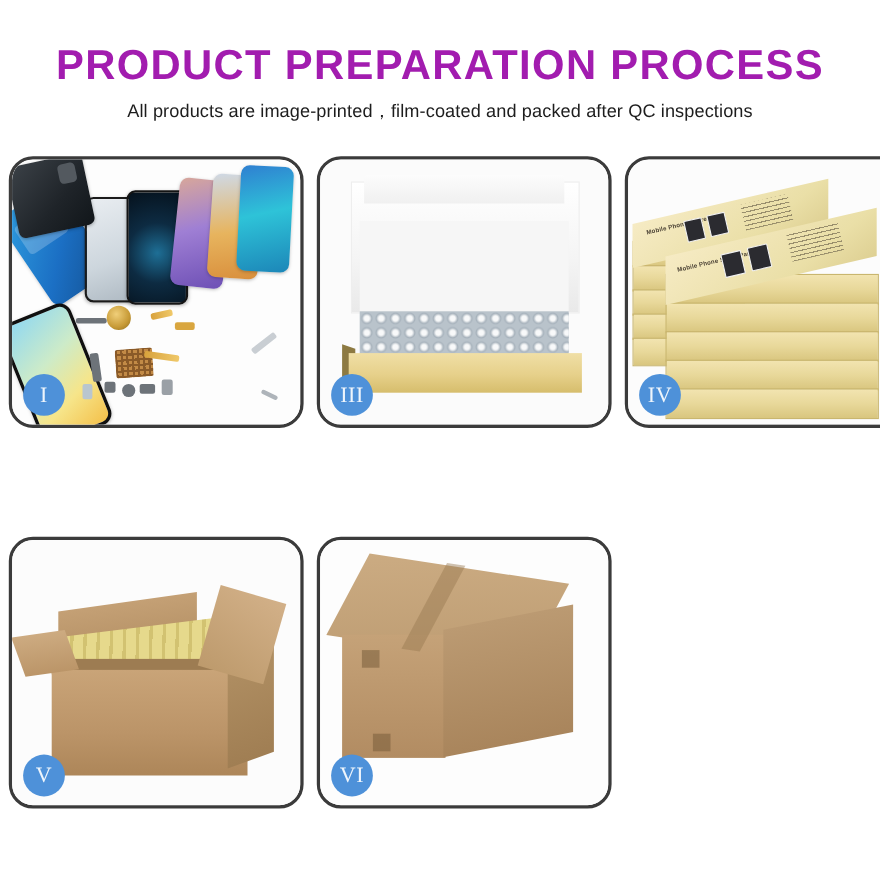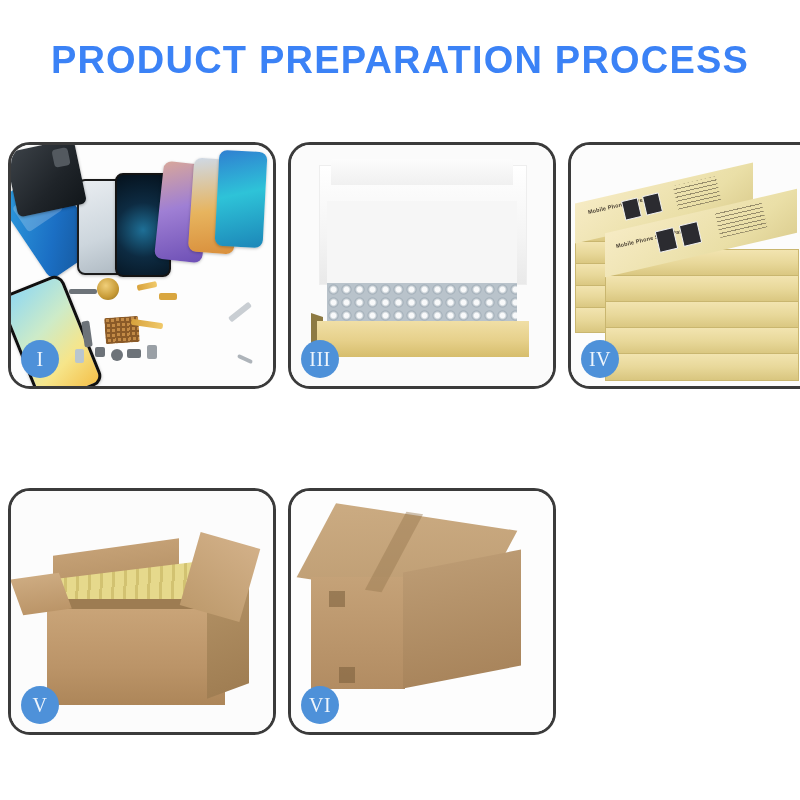--- a/index.html
+++ b/index.html
@@ -23,21 +23,21 @@
     height: 132px;
     text-align: center;
   }
   #page-title {
     margin: 0;
     padding-top: 38px;
     font-size: 38px;
     line-height: 44px;
     font-weight: 700;
     letter-spacing: 1.2px;
-    color: #3b82f6;
+    color: #a21caf;
     font-family: "Liberation Sans", sans-serif;
   }
   #page-subtitle {
     margin: 0;
     padding-top: 9px;
     font-size: 16.5px;
     line-height: 20px;
     font-weight: 400;
     color: #1d1d1d;
     letter-spacing: 0.1px;
@@ -320,20 +320,21 @@
     transform: skewX(-28deg) skewY(8deg);
   }
   #p6-tape-a { left: 38px; top: 100px; width: 16px; height: 16px; }
   #p6-tape-b { left: 48px; top: 176px; width: 16px; height: 16px; }
 </style>
 </head>
 <body>
 
 <div id="header">
   <h1 id="page-title">PRODUCT PREPARATION PROCESS</h1>
+  <p id="page-subtitle">All products are image-printed，film-coated and packed after QC inspections</p>
 </div>
 
 <div id="panel-grid">
 
   <div class="panel">
     <div class="panel-photo">
       <div class="p1-bg"></div>
 
       <div class="phone-screen" id="p1-blue-back"></div>
       <div class="phone-screen" id="p1-glass"></div>

